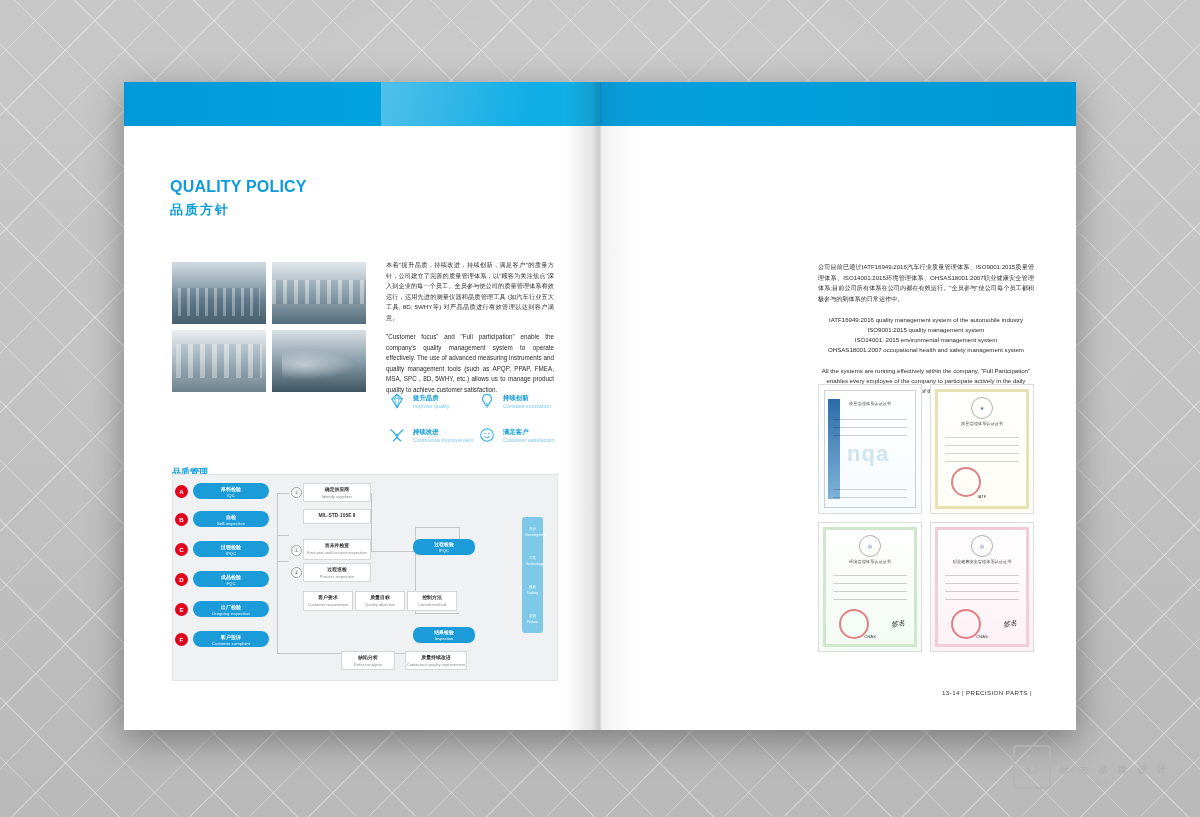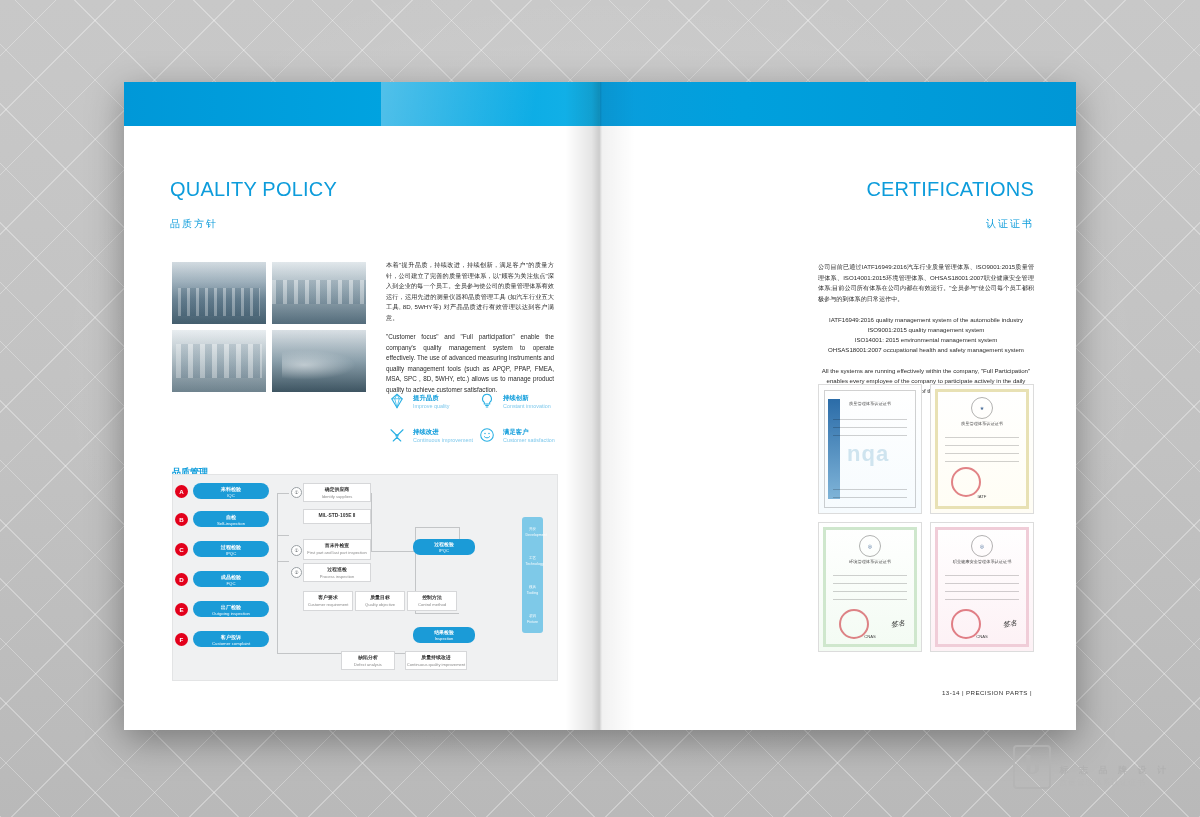--- a/index.html
+++ b/index.html
@@ -44,24 +44,24 @@
   }
   .page.left .band{background:linear-gradient(90deg,#0098d8 0%,#00a3e0 55%,#14b2e8 100%);}
   .page.right .band{background:linear-gradient(90deg,#0a9ddc 0%,#00a0dd 30%,#0097d6 100%);}
   .band-sheen{
     position:absolute;right:0;top:0;width:46%;height:100%;
     background:linear-gradient(100deg, rgba(255,255,255,.32) 0%, rgba(255,255,255,0) 70%);
   }
 
   
   .h-main{
-    font-size:20px;font-weight:normal;color:#0d9cdb;letter-spacing:.2px;
+    font-size:16px;font-weight:bold;color:#0d9cdb;letter-spacing:.2px;
   }
   .h-sub{
-    font-size:10px;color:#0d9cdb;margin-top:16px;letter-spacing:2px;
+    font-size:13px;color:#0d9cdb;margin-top:5px;letter-spacing:2px;font-weight:bold;
   }
   .left-head{position:absolute;left:46px;top:96px;}
   .right-head{position:absolute;right:42px;top:96px;text-align:right;}
 
   
   .photo-grid{
     position:absolute;left:48px;top:180px;width:196px;
     display:grid;grid-template-columns:94px 94px;grid-template-rows:62px 62px;gap:6px;
   }
   .ph{position:relative;overflow:hidden;border:0;}
@@ -395,24 +395,20 @@
             <span>装调</span>
             <span>Fixture</span>
           </div>
       </div>
     </div>
   </div>
 
   <div class="page right">
     <div class="band"></div>
 
-    <div class="right-head">
-      <div class="h-main">CERTIFICATIONS</div>
-      <div class="h-sub">认证证书</div>
-    </div>
 
     <div class="r-text">
       <div class="r-cn">公司目前已通过IATF16949:2016汽车行业质量管理体系、ISO9001:2015质量管理体系、ISO14001:2015环境管理体系、OHSAS18001:2007职业健康安全管理体系;目前公司所有体系在公司内都在有效运行。"全员参与"使公司每个员工都积极参与的到体系的日常运作中。</div>
       <div class="r-list">
         <div>IATF16949:2016 quality management system of the automobile industry</div>
         <div>ISO9001:2015 quality management system</div>
         <div>ISO14001: 2015 environmental management system</div>
         <div>OHSAS18001:2007 occupational health and safety management system</div>
       </div>
       <div class="r-en">All the systems are running effectively within the company, "Full Participation" enables every employee of the company to participate actively in the daily operation of the system.</div>

